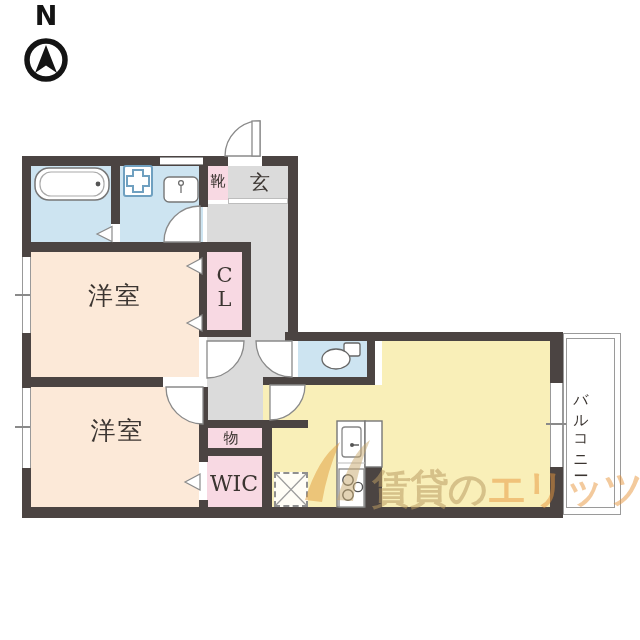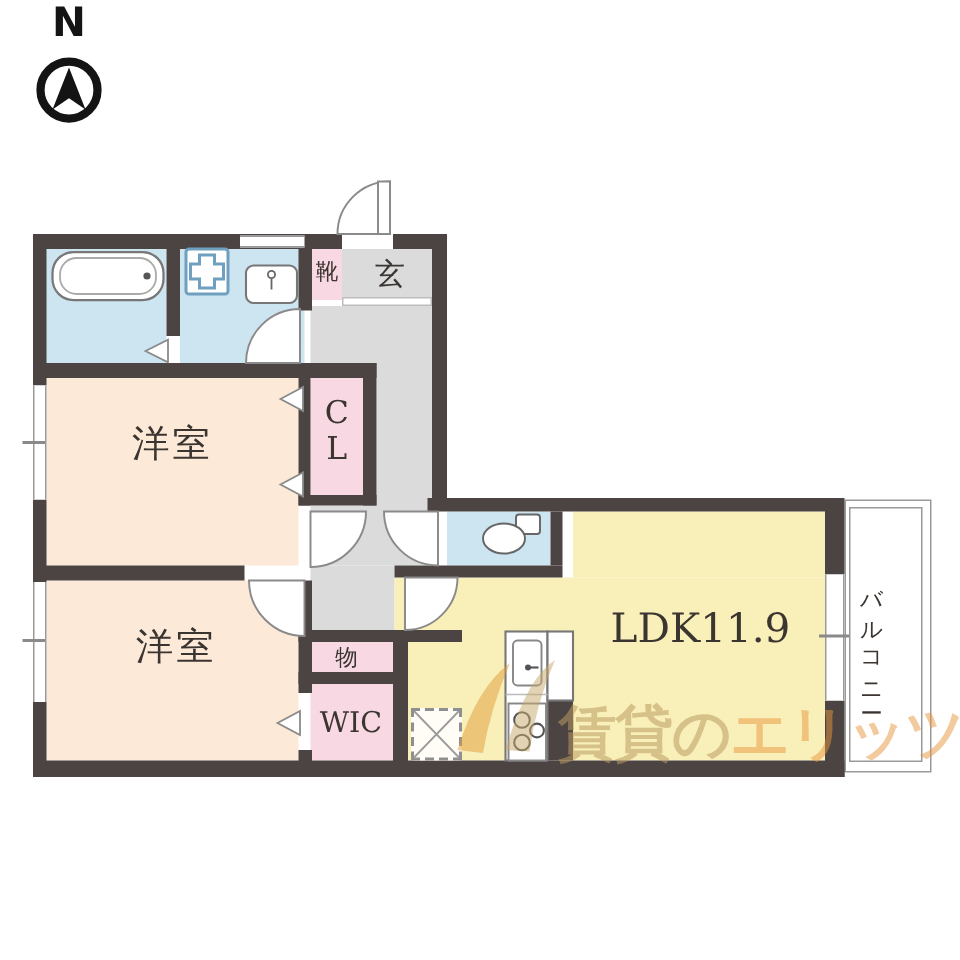--- a/index.html
+++ b/index.html
@@ -162,25 +162,24 @@
   <div class="lbl" style="left:32px;top:0px;width:28px;font-family:'DejaVu Sans','Liberation Sans',sans-serif;font-weight:bold;font-size:27px;color:#141414;">N</div>
 
   <div class="lbl" style="left:40px;top:281px;width:150px;font-size:25px;letter-spacing:2px;">
     <div>洋室</div>
   </div>
 
   <div class="lbl" style="left:40px;top:416px;width:155px;font-size:25px;letter-spacing:2px;">
     <div>洋室</div>
   </div>
 
-  <div class="lbl" style="left:377px;top:404px;width:180px;font-size:27px;">LDK11.9</div>
 
   <div class="lbl stack" style="left:213px;top:263px;width:23px;font-size:21px;">CL</div>
 
-  <div class="lbl" style="left:205px;top:471px;width:58px;font-size:19px;">WIC</div>
+  <div class="lbl" style="left:205px;top:471px;width:58px;font-size:22px;">WIC</div>
 
   <div class="lbl" style="left:216px;top:429px;width:30px;font-size:15px;">物</div>
 
   <div class="lbl" style="left:242px;top:170px;width:36px;font-size:20px;">玄</div>
 
   <div class="lbl" style="left:208px;top:172px;width:20px;font-size:15px;">靴</div>
 
   <div class="lbl vtext" style="left:572px;top:352px;height:150px;font-size:15px;letter-spacing:4px;">バルコニー</div>
 
   <div class="wm" style="left:372px;top:462px;">

